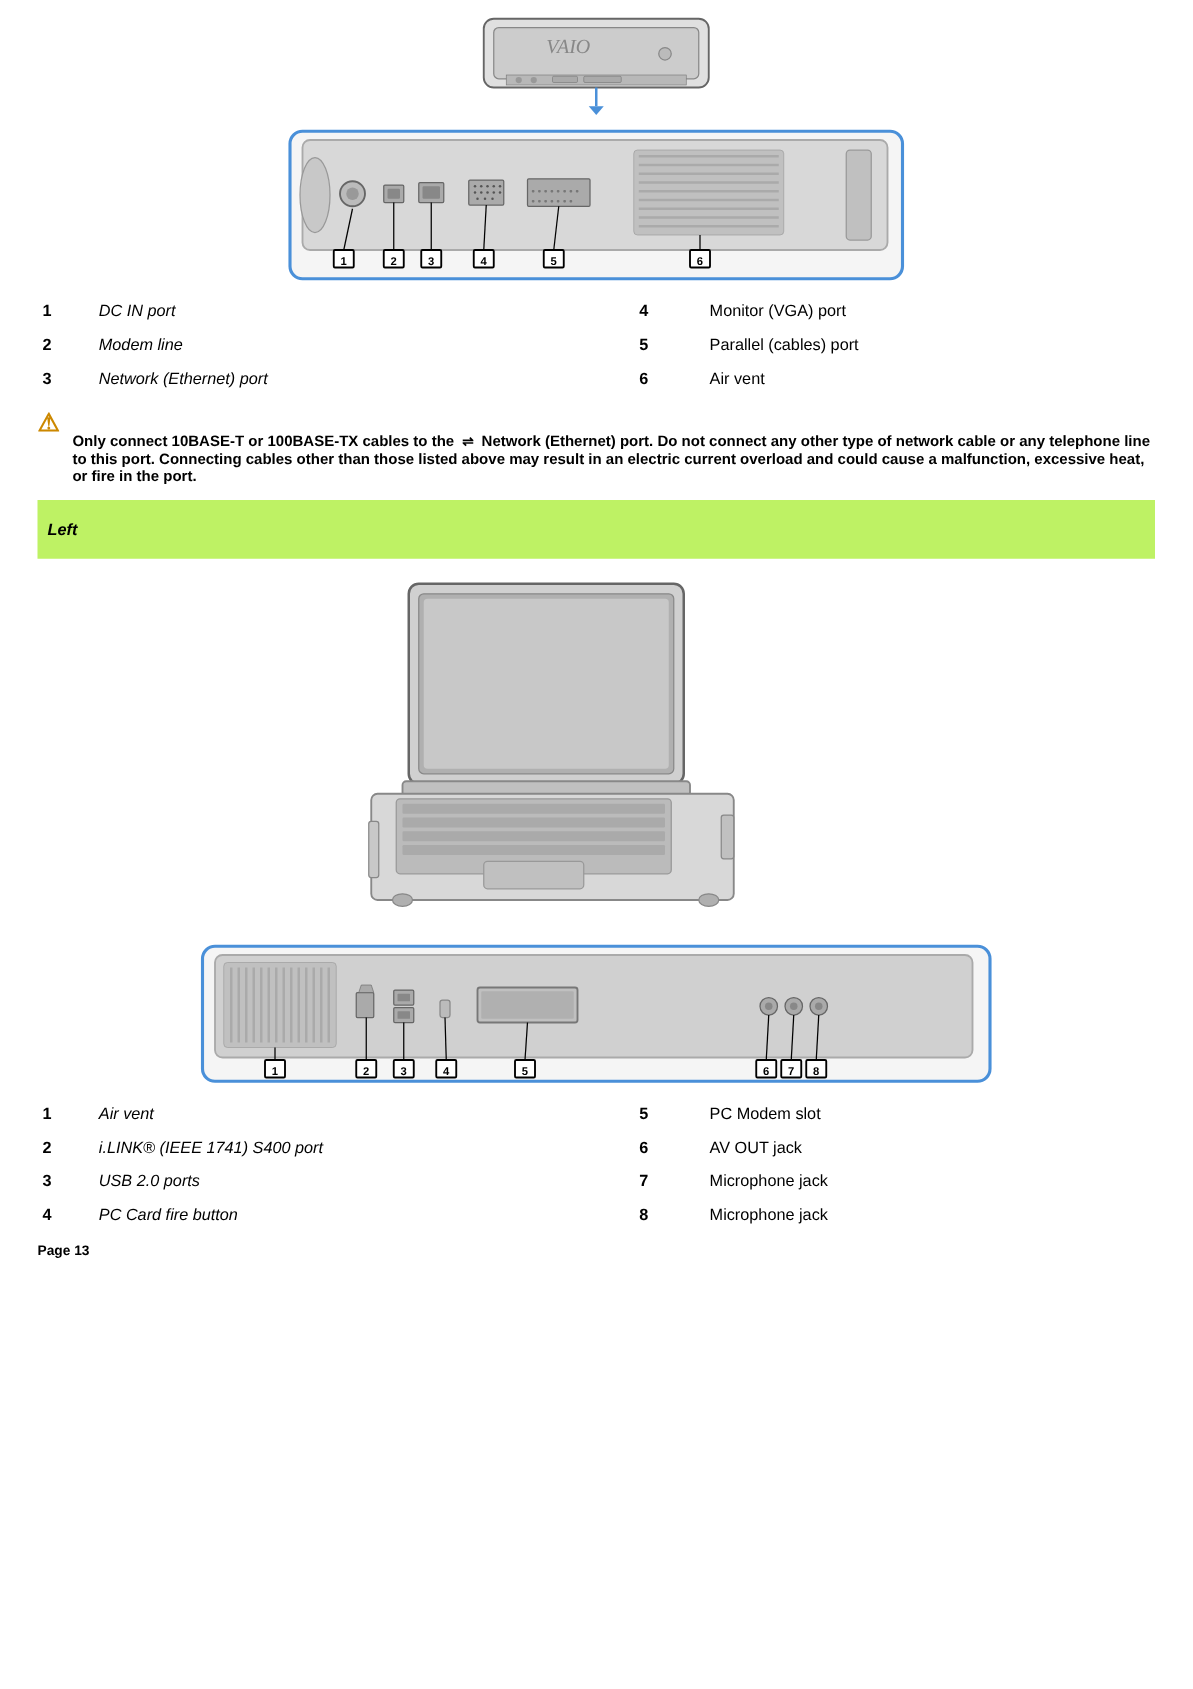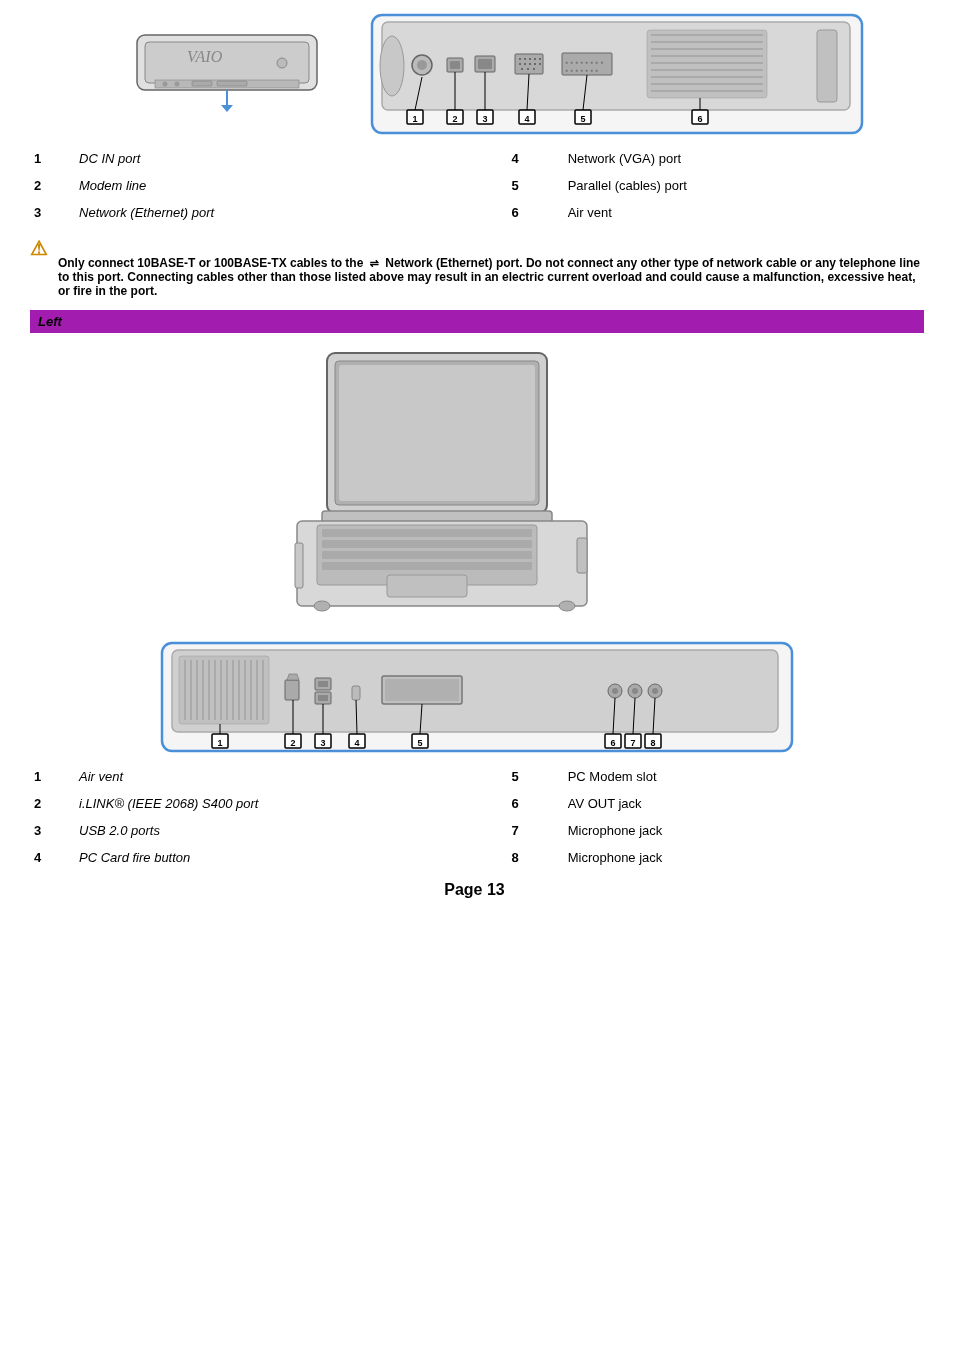--- a/index.html
+++ b/index.html
@@ -29,47 +29,47 @@
       flex-shrink: 0;
     }
 
     .warning-text {
       font-size: 12px;
       margin-top: 20px;
     }
 
     
     .section-header {
-      background: #a21caf;
-      padding: 4px 8px;
+      background: #bef264;
+      padding: 16px 8px;
       font-style: italic;
       font-weight: bold;
       font-size: 13px;
       margin-bottom: 10px;
     }
 
     
     .page-number {
-      text-align: center;
-      font-size: 16px;
+      text-align: left;
+      font-size: 11px;
       font-weight: bold;
       margin-top: 10px;
       padding-right: 5px;
     }
 
     
     .diagram-container {
       display: flex;
       justify-content: center;
       margin-bottom: 5px;
     }
 
     .back-diagram-wrapper {
       display: flex;
-      flex-direction: row;
+      flex-direction: column;
       align-items: center;
     }
 
     .left-diagrams-container {
       margin-left: 0;
     }
 
     .legend-table {
       width: 100%;
       border-collapse: collapse;
@@ -205,21 +205,21 @@
     </svg>
   </div>
 </div>
 
 <table class="legend-table">
   <tbody>
       <tr>
     <td class="num-col">1</td>
     <td class="desc-col">DC IN port</td>
     <td class="num-col2">4</td>
-    <td class="desc-col2">Network (VGA) port</td>
+    <td class="desc-col2">Monitor (VGA) port</td>
   </tr>
   <tr>
     <td class="num-col">2</td>
     <td class="desc-col">Modem line</td>
     <td class="num-col2">5</td>
     <td class="desc-col2">Parallel (cables) port</td>
   </tr>
   <tr>
     <td class="num-col">3</td>
     <td class="desc-col">Network (Ethernet) port</td>
@@ -358,21 +358,21 @@
 <table class="legend-table">
   <tbody>
       <tr>
     <td class="num-col">1</td>
     <td class="desc-col">Air vent</td>
     <td class="num-col2">5</td>
     <td class="desc-col2">PC Modem slot</td>
   </tr>
   <tr>
     <td class="num-col">2</td>
-    <td class="desc-col">i.LINK® (IEEE 2068) S400 port</td>
+    <td class="desc-col">i.LINK® (IEEE 1741) S400 port</td>
     <td class="num-col2">6</td>
     <td class="desc-col2">AV OUT jack</td>
   </tr>
   <tr>
     <td class="num-col">3</td>
     <td class="desc-col">USB 2.0 ports</td>
     <td class="num-col2">7</td>
     <td class="desc-col2">Microphone jack</td>
   </tr>
   <tr>

